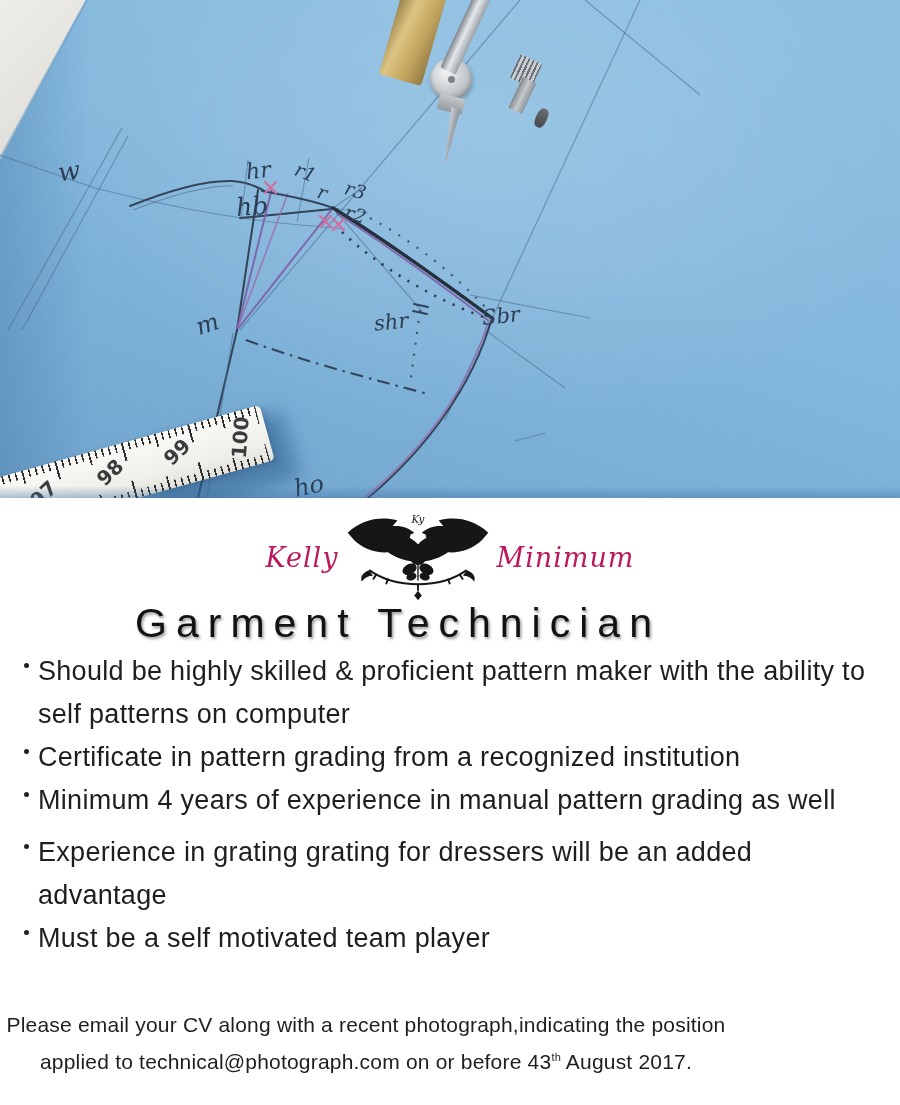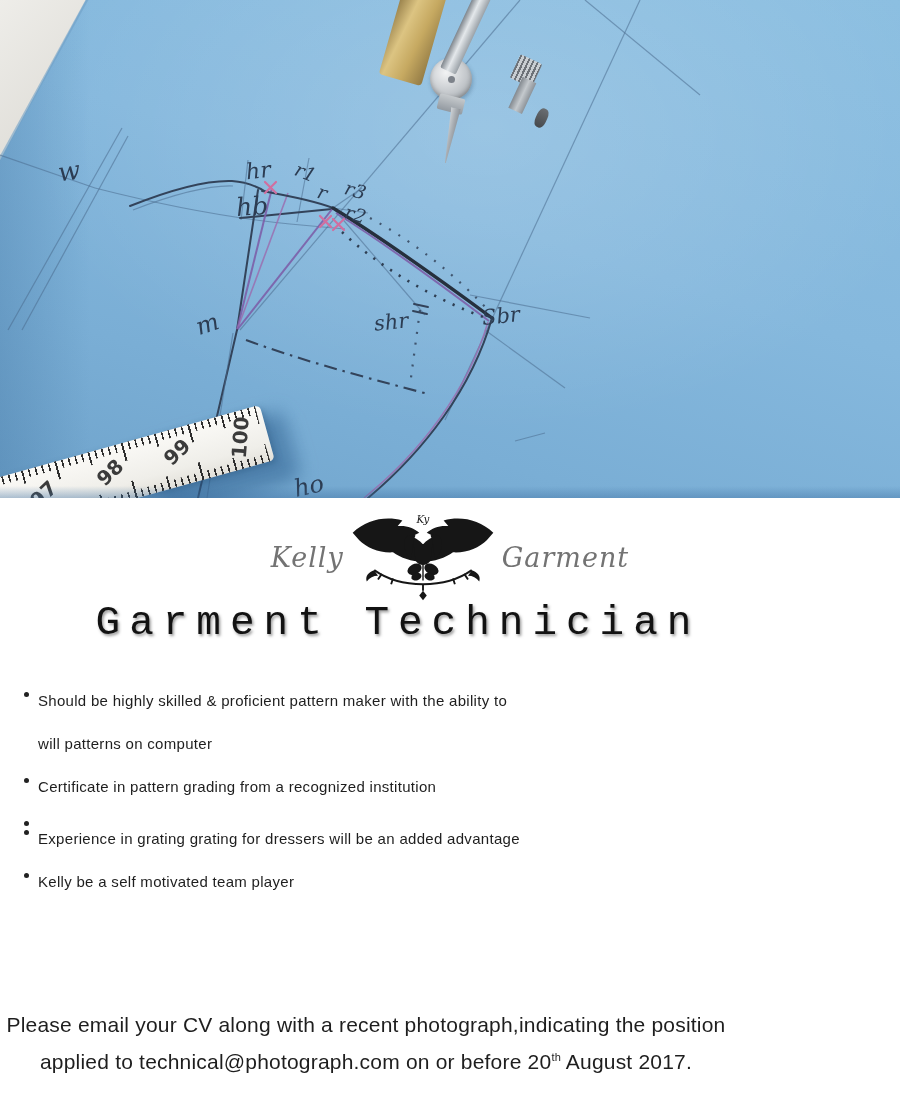--- a/index.html
+++ b/index.html
@@ -70,31 +70,31 @@
         repeating-linear-gradient(90deg,#2e2e2e 0 2px, transparent 2px 69px) top left/100% 18px no-repeat; }
   .ticks-top { top:0; }
   .ticks-bottom { bottom:0; transform:scaleY(-1); }
   .rn { position:absolute; font:20px "DejaVu Sans", sans-serif; font-weight:bold;
       color:#3b3b3b; transform:rotate(-28deg); }
   .rn100 { transform:rotate(-70deg); }
 
   
   .logo-row { position:absolute; top:512px; left:0; width:900px; height:90px;
       display:flex; justify-content:center; align-items:center; gap:4px; }
-  .brand-name { font:italic 27px "DejaVu Serif", serif; color:#737373; letter-spacing:1px; }
+  .brand-name { font:italic 27px "DejaVu Serif", serif; color:#be185d; letter-spacing:1px; }
   .emblem { width:150px; height:90px; }
 
   
   .job-title { position:absolute; top:600px; left:0; width:796px; text-align:center;
-      font-family:Liberation Mono, monospace; font-size:41px; font-weight:500; color:#121212;
+      font-family:Liberation Sans, sans-serif; font-size:41px; font-weight:500; color:#121212;
       letter-spacing:9px; text-shadow:1.5px 1.5px 3px rgba(70,70,70,.55); }
 
   
-  .bullets { position:absolute; top:679px; left:24px; right:20px; color:#1e1e1e;
-      font-size:15px; letter-spacing:.3px; }
+  .bullets { position:absolute; top:650px; left:24px; right:20px; color:#1e1e1e;
+      font-size:27px; letter-spacing:.3px; }
   .b-line { position:relative; line-height:43px; padding-left:14px; }
   .dot { position:absolute; left:0; top:13px; width:5px; height:5px; border-radius:50%;
       background:#222; }
   .bullet.spaced { margin-top:9px; }
 
   
   .footer { position:absolute; top:1008px; left:0; width:732px; text-align:center;
       color:#1e1e1e; font-size:21px; line-height:33px; letter-spacing:.2px; }
   .footer sup { font-size:11px; }
 </style>
@@ -220,40 +220,40 @@
       <line x1="80" y1="56" x2="80" y2="73" stroke="#161616" stroke-width="1.5"></line>
 
       <path d="M28,62 C42,72 60,77 80,77 C100,77 118,72 132,62" stroke="#161616" stroke-width="2" fill="none"></path>
       <path d="M36,66 L32,72 M48,71 L46,77 M112,71 L114,77 M124,66 L128,72" stroke="#161616" stroke-width="2" fill="none"></path>
       <path d="M28,62 C22,64 18,68 20,74 C23,70 27,68 32,68 Z"></path>
       <path d="M132,62 C138,64 142,68 140,74 C137,70 133,68 128,68 Z"></path>
       <path d="M80,77 L80,84" stroke="#161616" stroke-width="2"></path>
       <path d="M80,84 L76,89 L80,94 L84,89 Z"></path>
     </g>
   </svg>
-  <span class="brand-name">Garment</span>
+  <span class="brand-name">Minimum</span>
 </div>
 
 <div class="job-title">Garment Technician</div>
 
 <div class="bullets">
   <div class="bullet">
     <div class="b-line"><span class="dot"></span><span>Should be highly skilled &amp; proficient pattern maker with the ability to</span></div>
-    <div class="b-line">will patterns on computer</div>
+    <div class="b-line">self patterns on computer</div>
   </div>
   <div class="bullet">
     <div class="b-line"><span class="dot"></span><span>Certificate in pattern grading from a recognized institution</span></div>
   </div>
   <div class="bullet">
-    <div class="b-line"><span class="dot"></span></div>
+    <div class="b-line"><span class="dot"></span><span>Minimum 4 years of experience in manual pattern grading as well</span></div>
   </div>
   <div class="bullet spaced">
     <div class="b-line"><span class="dot"></span><span>Experience in grating grating for dressers will be an added advantage</span></div>
   </div>
   <div class="bullet">
-    <div class="b-line"><span class="dot"></span><span>Kelly be a self motivated team player</span></div>
+    <div class="b-line"><span class="dot"></span><span>Must be a self motivated team player</span></div>
   </div>
 </div>
 
 <div class="footer">
   <div>Please email your CV along with a recent photograph,indicating the position</div>
-  <div><span>applied to </span><span>technical@photograph.com</span><span> on or before 20</span><sup>th</sup><span> August 2017.</span></div>
+  <div><span>applied to </span><span>technical@photograph.com</span><span> on or before 43</span><sup>th</sup><span> August 2017.</span></div>
 </div>
 
 </body></html>

